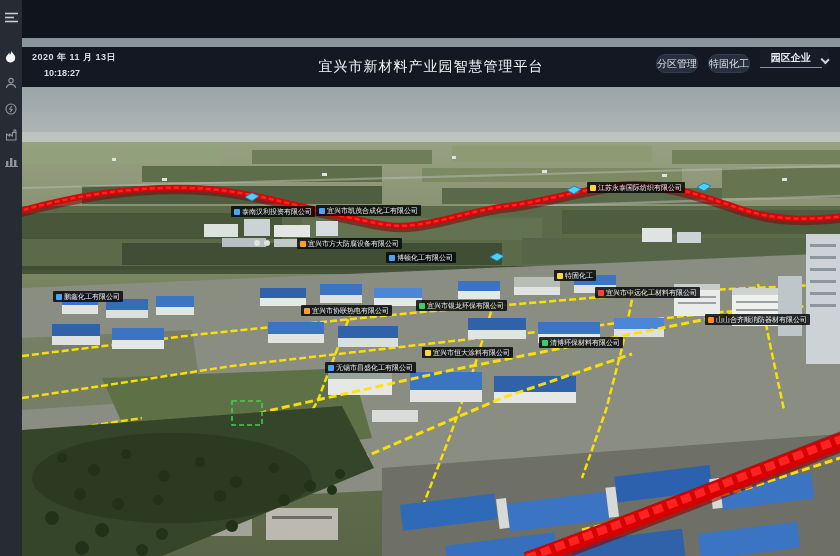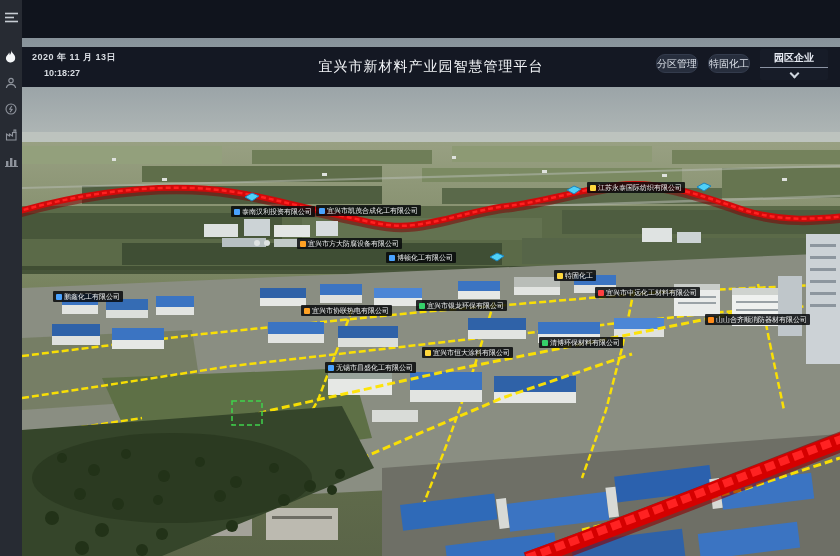--- a/index.html
+++ b/index.html
@@ -19,21 +19,21 @@
     z-index:25;margin-top:47px; }
   .datetime { position:absolute; left:10px; top:4px; color:#d8dce2; }
   .date { font-size:9px; font-weight:bold; letter-spacing:.5px; }
   .time { font-size:9px; font-weight:bold; margin-top:4px; margin-left:12px; }
   .title { position:absolute; left:0; right:0; top:11px; text-align:center; color:#f2f4f7;
     font-size:14px; font-weight:normal; letter-spacing:1px; }
   .hdr-right { position:absolute; right:12px; top:0; height:38px; display:flex; align-items:flex-start; gap:10px; }
   .hdr-btn { margin-top:7px; height:19px; padding:0 0; background:#272e3d; border:1px solid #333b4c;
     border-radius:9px; color:#dde2ea; font-size:10px; line-height:17px; cursor:pointer; }
   .hdr-dropdown { margin-top:2px; width:68px; padding-top:2px; background:#20263350; border-radius:2px;
-    display:flex; flex-direction:column; align-items:center; cursor:pointer; }
+    display:flex; flex-direction:row; align-items:center; cursor:pointer; }
   .dd-label { font-size:10px; font-weight:bold; color:#e8ecf4; padding:0 6px 2px;
     border-bottom:1px solid #8b93a3; width:100%; text-align:center; }
   .chevron { width:7px; height:7px; border-left:2px solid #cfd6df; border-bottom:2px solid #cfd6df;
     transform:rotate(-45deg); margin-top:2px; margin-bottom:3px; }
 
   
   .map { position:absolute; left:22px; top:38px; width:818px; height:518px; overflow:hidden; }
   .map svg { display:block; }
   #map-labels { position:absolute; left:0; top:0; width:840px; height:556px; z-index:20; pointer-events:none; }
   .map-label { position:absolute; display:flex; align-items:center; gap:2px;

